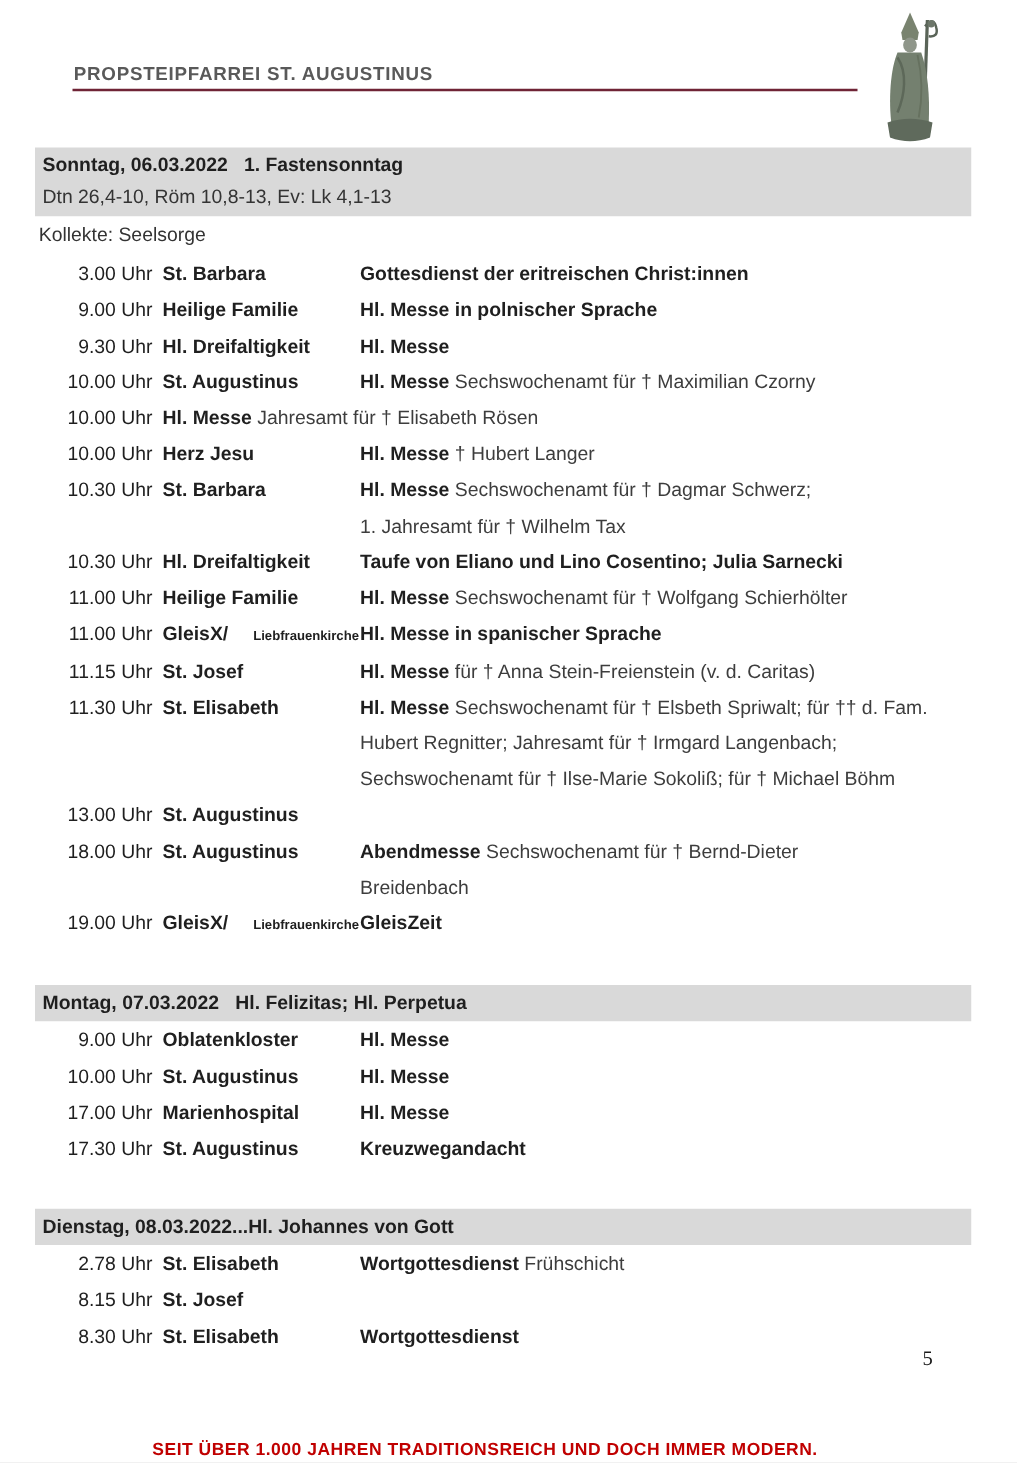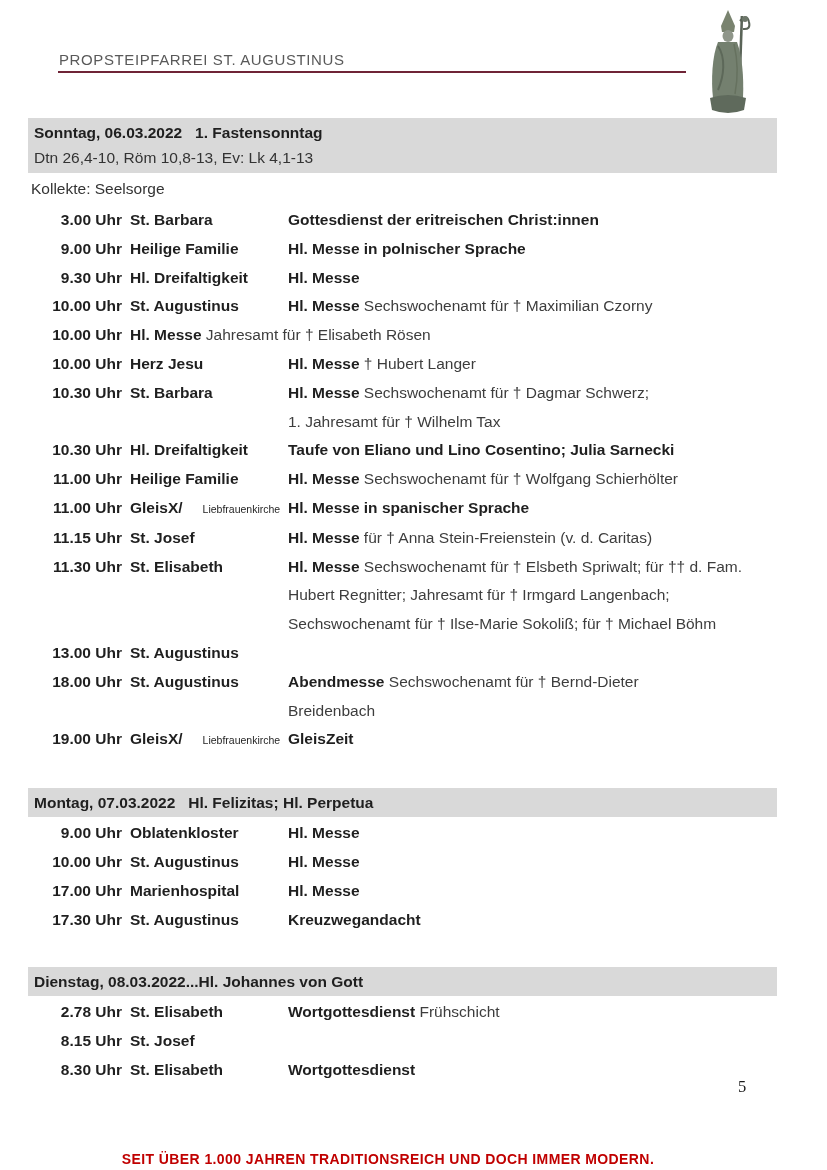--- a/index.html
+++ b/index.html
@@ -14,21 +14,21 @@
     margin: 0 auto;
     overflow: hidden;
   }
 
   
   .header-title {
     position: absolute;
     left: 59px;
     top: 51px;
     font-size: 15px;
-    font-weight: normal;
+    font-weight: bold;
     letter-spacing: 0.6px;
     color: #595959;
   }
   .header-rule {
     position: absolute;
     left: 58px;
     top: 71px;
     width: 628px;
     border-top: 2px solid #6f2436;
   }
@@ -75,34 +75,34 @@
   .day-header + .entries { margin-top: 2px; }
 
   .entry {
     display: grid;
     grid-template-columns: 94px 150px 1fr;
     column-gap: 8px;
     align-items: start;
   }
   .entry-time {
     font-size: 15.5px;
-    font-weight: bold;
+    font-weight: normal;
     line-height: 28.8px;
     text-align: right;
     color: #1f1f1f;
     white-space: nowrap;
   }
   .entry-location {
     font-size: 15.5px;
     font-weight: bold;
     line-height: 28.8px;
     color: #1f1f1f;
     white-space: nowrap;
   }
-  .loc-small { font-size: 10.5px; font-weight: normal; padding-left: 20px; }
+  .loc-small { font-size: 10.5px; font-weight: bold; padding-left: 20px; }
   .entry-desc { }
   .desc-line {
     font-size: 15.5px;
     line-height: 28.8px;
     color: #3d3d3d;
     white-space: nowrap;
   }
   .desc-line b { color: #1f1f1f; }
 
   

